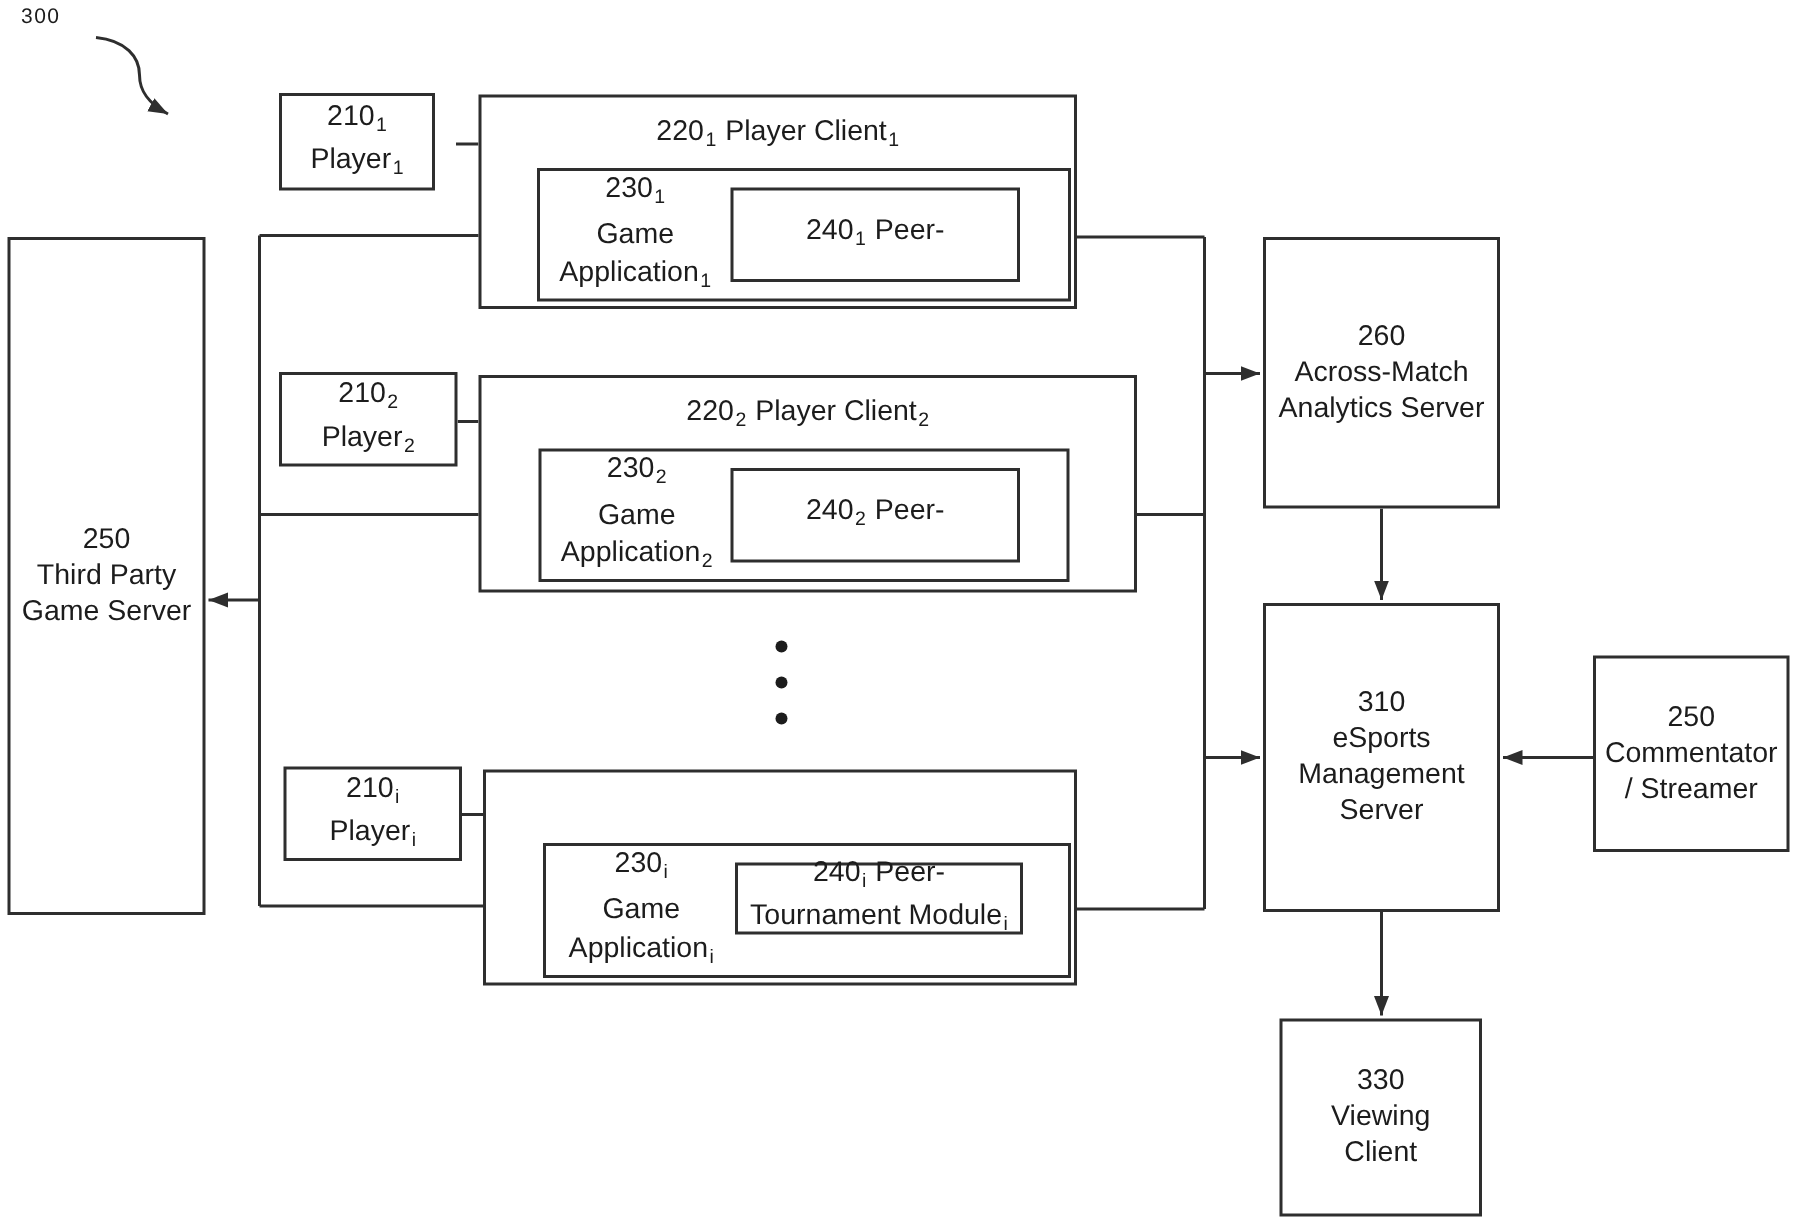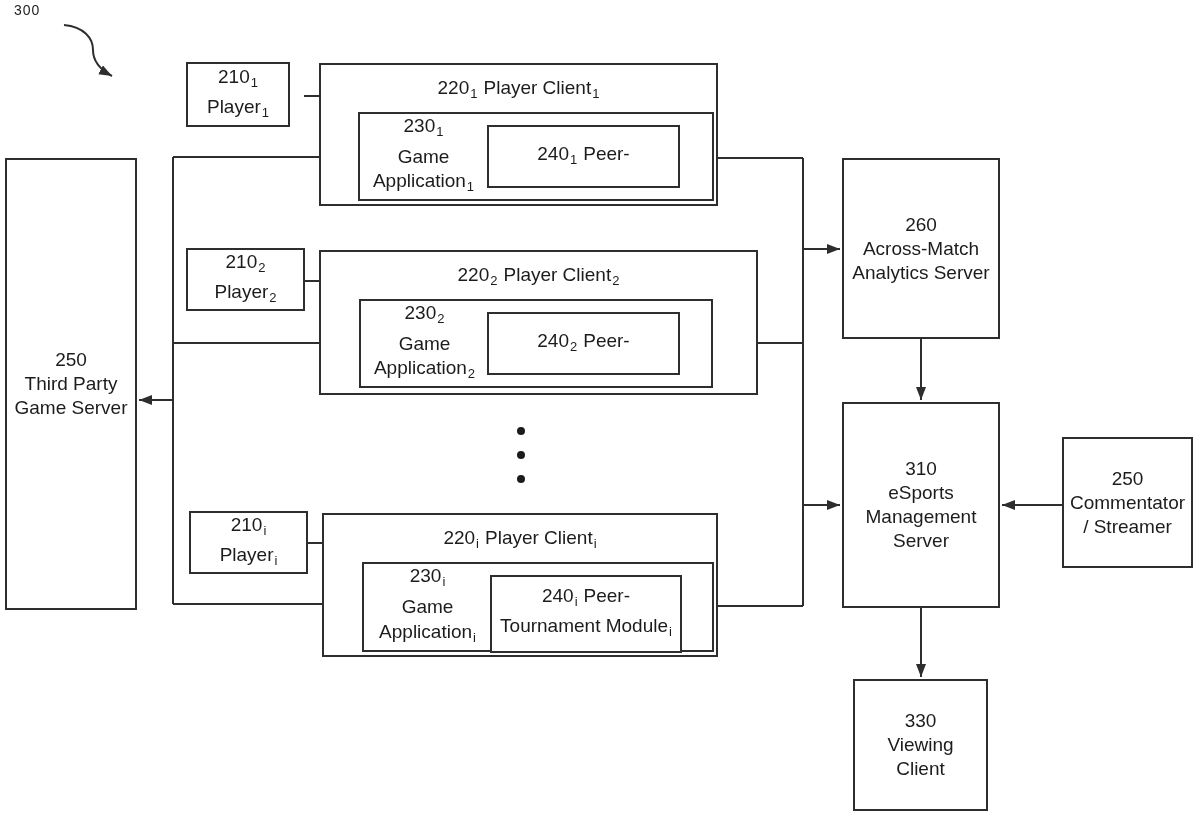--- a/index.html
+++ b/index.html
@@ -124,28 +124,27 @@
       </div>
     </div>
   </div>
 
   <div class="box" style="left:189px;top:511px;width:119px;height:63px">
     <div><span>210</span><span class="sub">i</span></div>
     <div><span>Player</span><span class="sub">i</span></div>
   </div>
 
   <div class="box client" style="left:322px;top:513px;width:396px;height:144px">
-    <div><span>220</span><span class="sub">i</span><span class="gap">Player Client</span><span class="sub">i</span></div>
     <div class="box appbox" style="left:38px;top:47px;width:352px;height:90px">
       <div class="app-text">
         <div><span>230</span><span class="sub">i</span></div>
         <div><span>Game</span></div>
         <div><span>Application</span><span class="sub">i</span></div>
       </div>
-      <div class="box" style="left:126px;top:11px;width:192px;height:78px">
+      <div class="box" style="left:126px;top:11px;width:192px;height:48px">
         <div><span>240</span><span class="sub">i</span><span class="gap">Peer-</span></div>
         <div><span>Tournament Module</span><span class="sub">i</span></div>
       </div>
     </div>
   </div>
 
   <div class="box" style="left:5px;top:158px;width:132px;height:452px">
     <div>250</div>
     <div>Third Party</div>
     <div>Game Server</div>

